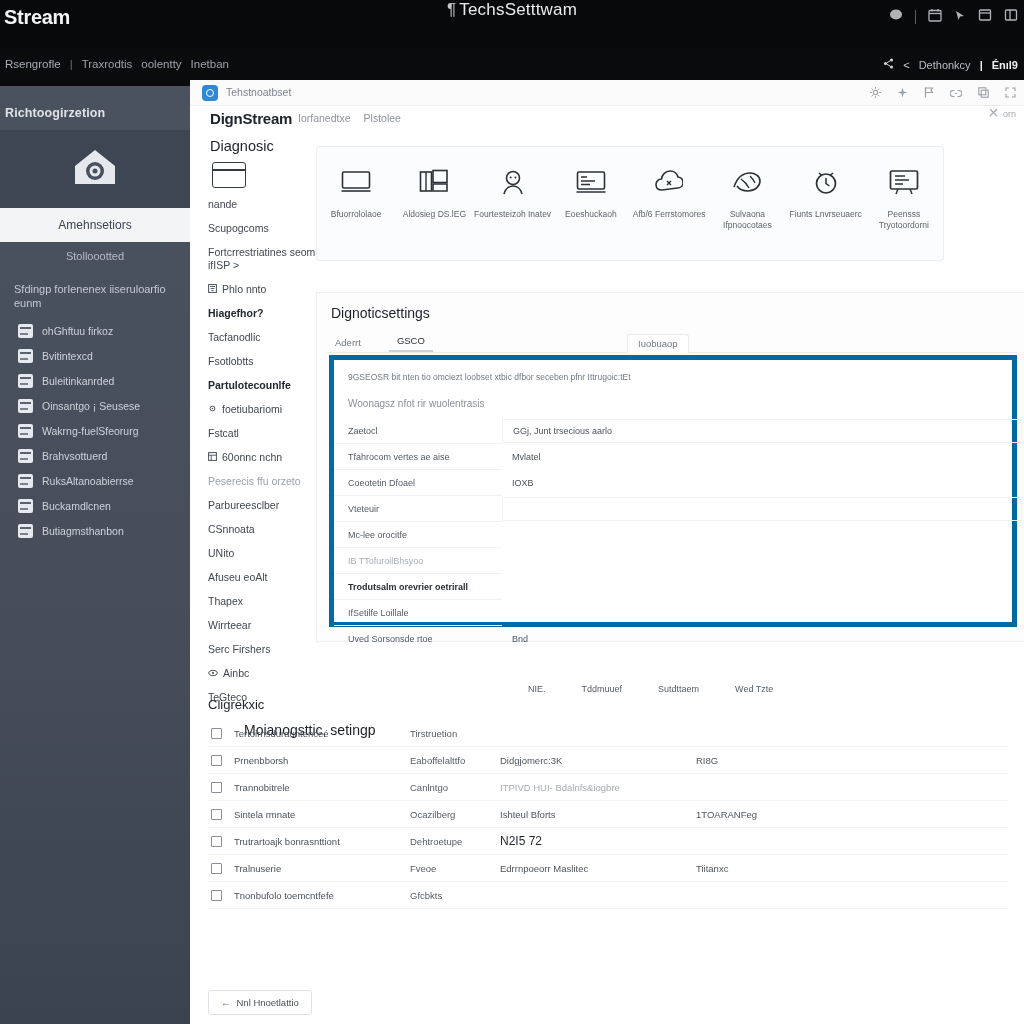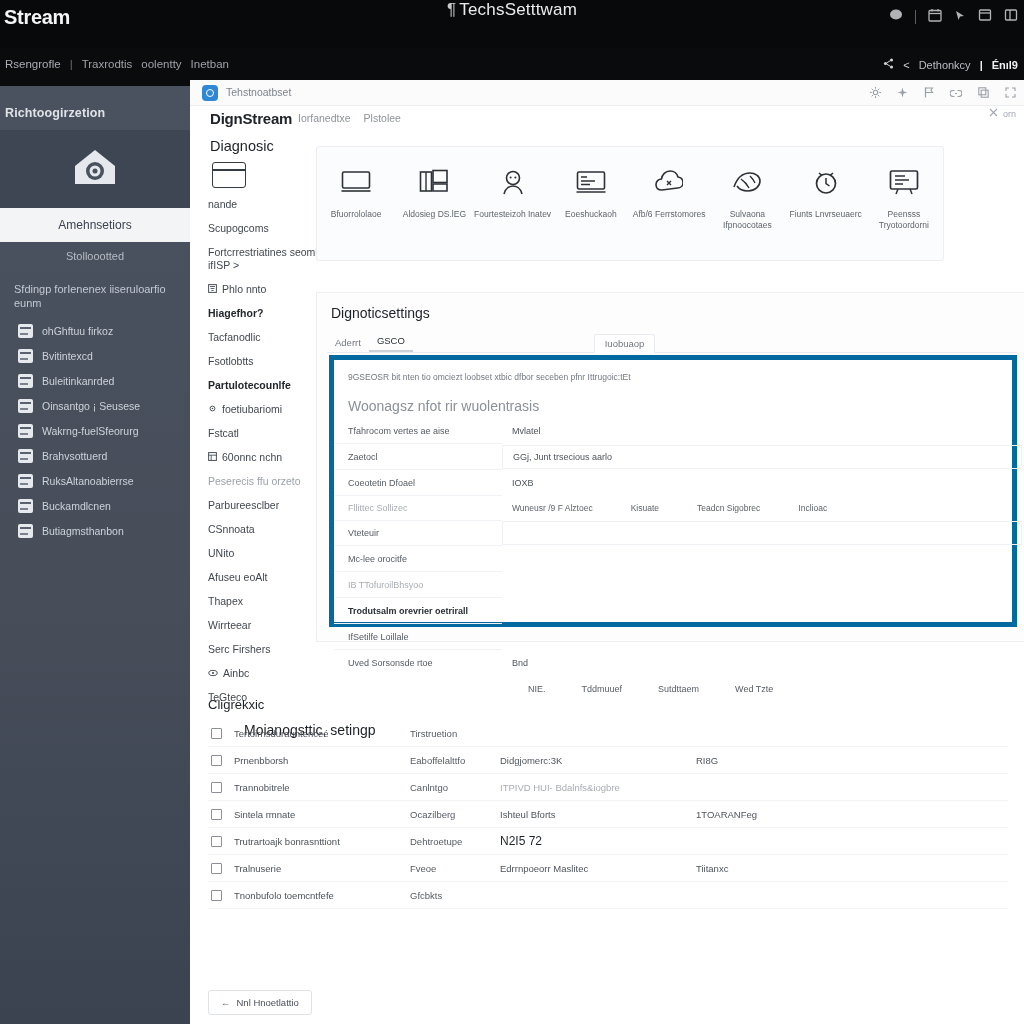--- a/index.html
+++ b/index.html
@@ -178,39 +178,39 @@
   .panel {
     position: absolute; left: 126px; top: 212px; width: 710px; height: 350px;
     background: #fdfdfe; border: 1px solid #edeff2;
   }
   .panel-title {
     position: absolute; left: 14px; top: 12px;
     font-size: 14px; color: #1d2128;
   }
   .panel-tabs {
     position: absolute; left: 10px; top: 38px; width: 690px; height: 22px;
-    border-bottom: 1px solid #e9ebee; display: flex; align-items: flex-end;
+    border-bottom: 1px solid #e9ebee; display: flex; align-items: flex-end; gap: 20px;
   }
   .ptab {
     font-size: 9.5px; color: #71777f; padding: 0 8px 4px 8px;
   }
   .ptab.active { color: #2b3038; border-bottom: 2px solid #cdd2d8; }
   .ptab.sel {
     background: #fff; border: 1px solid #e9ebee; border-bottom: 1px solid #fff;
     padding: 3px 10px; border-radius: 3px 3px 0 0; margin-bottom: -1px;
   }
   .panel-body {
     position: absolute; left: 12px; top: 62px; width: 688px; height: 272px;
     border: 5px solid #0369a1; background: #fff;
   }
   .pb-note {
     position: absolute; left: 14px; top: 12px; font-size: 8.5px; color: #737981;
   }
   .pb-note2 {
-    position: absolute; left: 14px; top: 38px; font-size: 14px; color: #8b9098;
+    position: absolute; left: 14px; top: 38px; font-size: 10px; color: #8b9098;
   }
 
   .frm { position: absolute; left: 0; top: 58px; width: 688px; }
   .frm-row { display: flex; height: 26px; align-items: center; }
   .frm-l {
     width: 168px; padding-left: 14px; font-size: 9px; color: #555b63;
     border-bottom: 1px solid #f1f2f5; height: 26px; display: flex; align-items: center;
   }
   .frm-l.bold { font-weight: bold; color: #2a2f36; }
   .frm-l.dim { color: #a8adb4; }
@@ -646,39 +646,30 @@
         <span class="ptab sel">Iuobuaop</span>
         <span style="flex:2"></span>
       </div>
 
       <div class="panel-body">
         <div class="pb-note">9GSEOSR bit nten tio omciezt loobset xtbic dfbor seceben  pfnr Ittrugoic:tEt</div>
         <div class="pb-note2">Woonagsz nfot rir wuolentrasis</div>
 
         <div class="frm">
           <div class="frm-row">
+            <span class="frm-l">Zaetocl</span>
+            <span class="frm-r bx">GGj, Junt trsecious aarlo</span>
+          </div>
+          <div class="frm-row">
             <span class="frm-l">Tfahrocom vertes ae aise</span>
             <span class="frm-r">Mvlatel</span>
           </div>
           <div class="frm-row">
-            <span class="frm-l">Zaetocl</span>
-            <span class="frm-r bx">GGj, Junt trsecious aarlo</span>
-          </div>
-          <div class="frm-row">
             <span class="frm-l">Coeotetin   Dfoael</span>
             <span class="frm-r">IOXB</span>
-          </div>
-          <div class="hdr-row">
-            <span class="frm-l dim">Fllittec Sollizec</span>
-            <span class="frm-r">
-              <span class="hc">Wuneusr /9 F Alztoec</span>
-              <span class="hc">Kisuate</span>
-              <span class="hc">Teadcn Sigobrec</span>
-              <span class="hc">Inclioac</span>
-            </span>
           </div>
           <div class="frm-row">
             <span class="frm-l">Vteteuir</span>
             <span class="frm-r bx"></span>
           </div>
           <div class="frm-row">
             <span class="frm-l">Mc-lee orocitfe</span>
             <span class="frm-r"></span>
           </div>
           <div class="frm-row">

